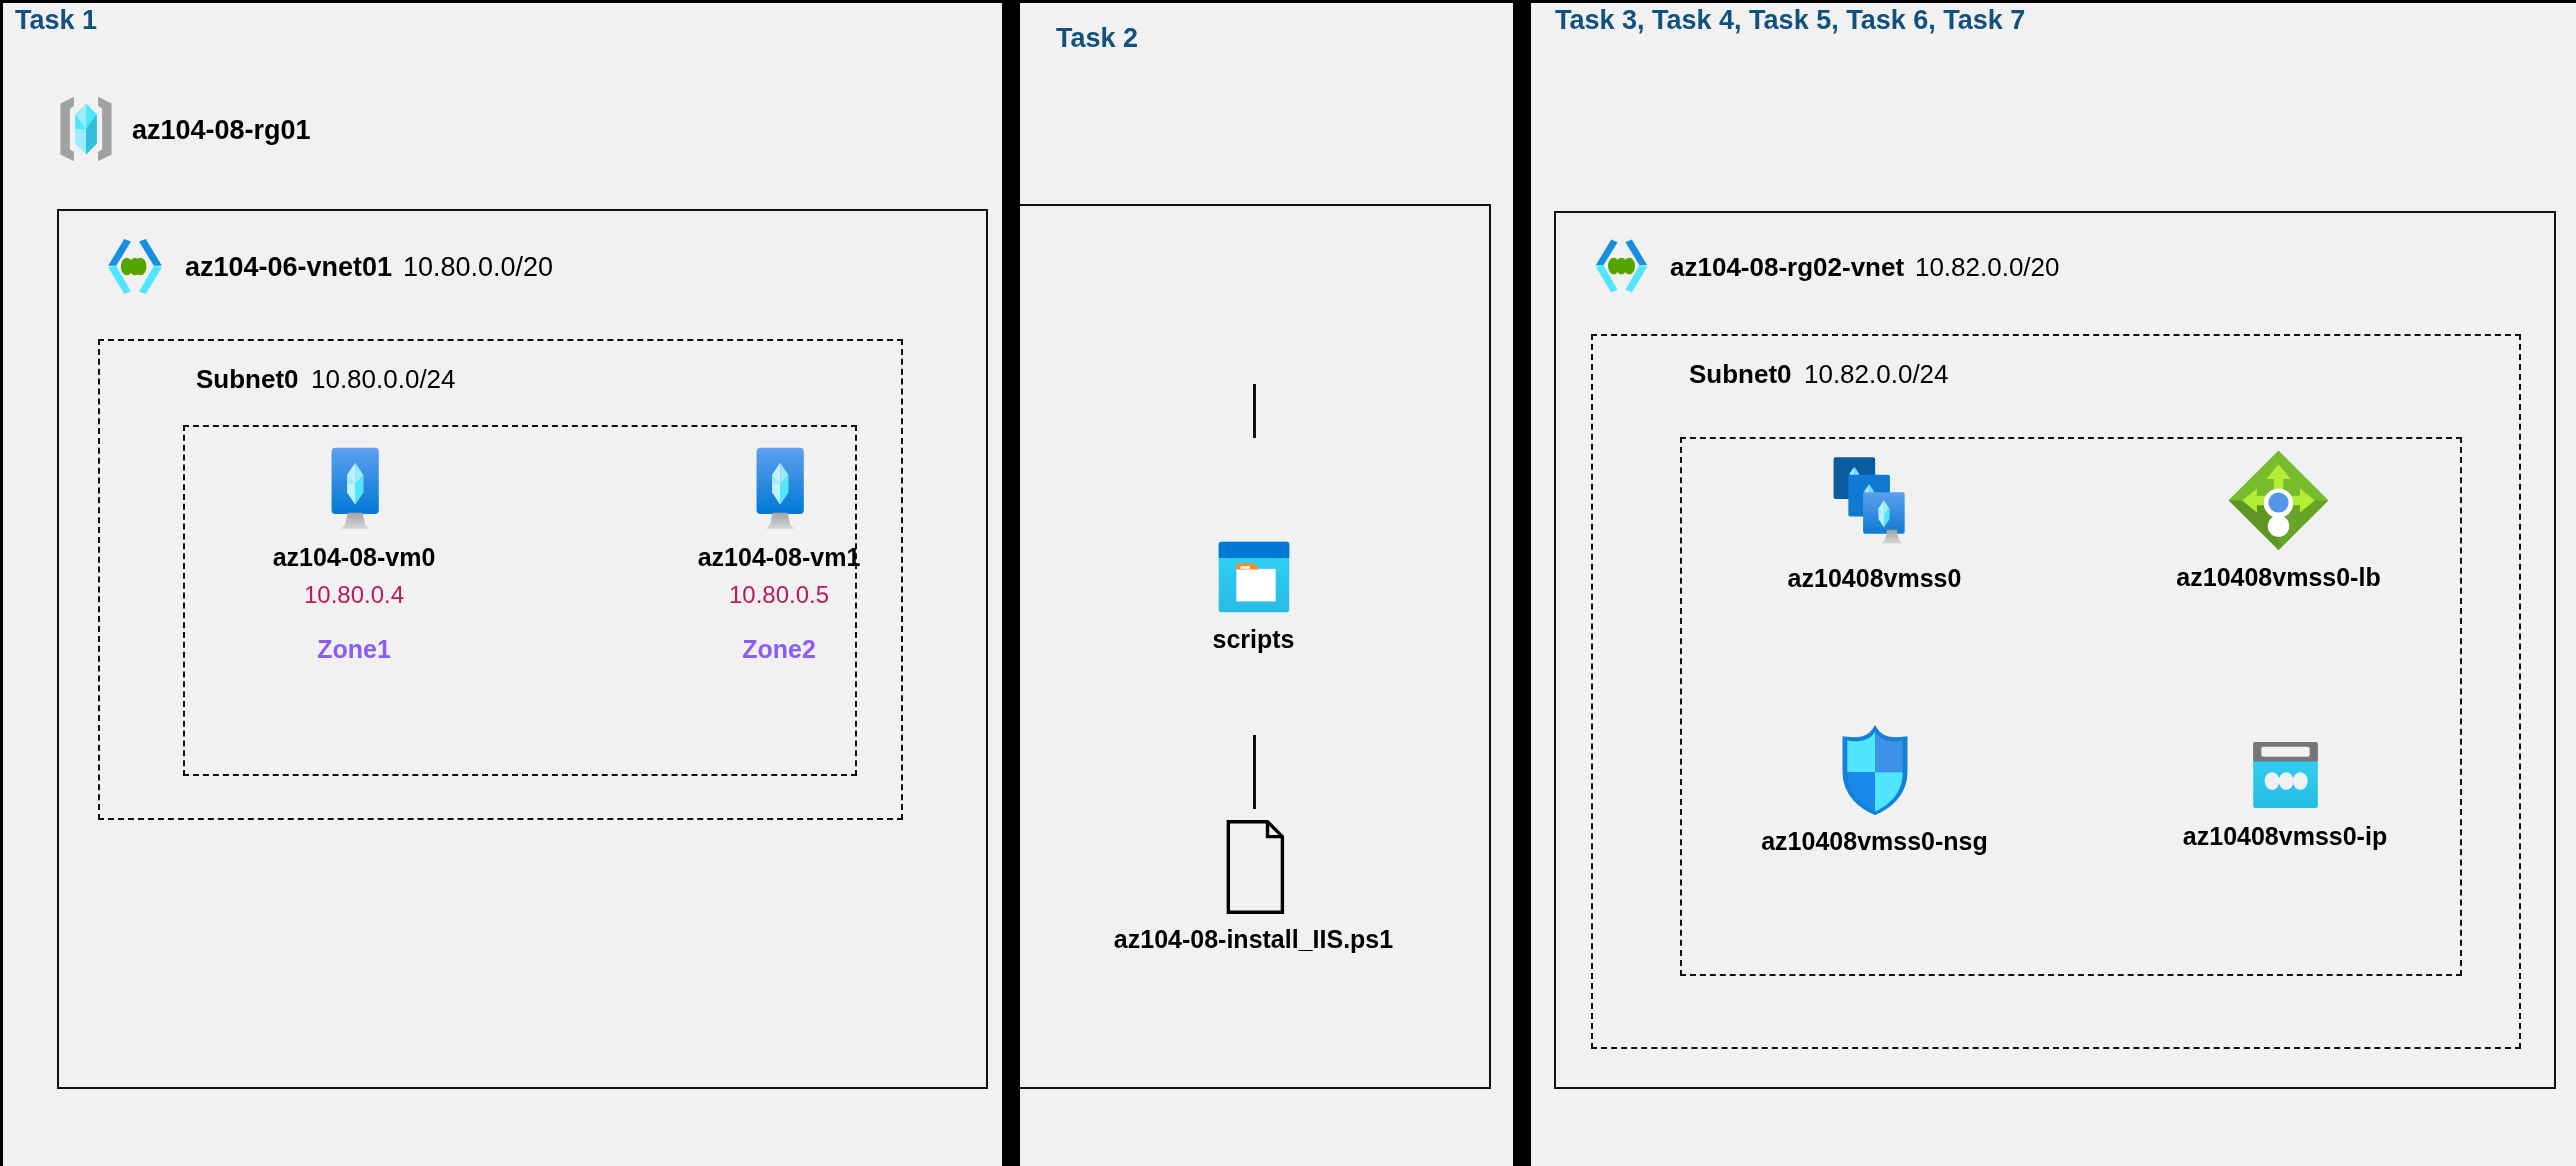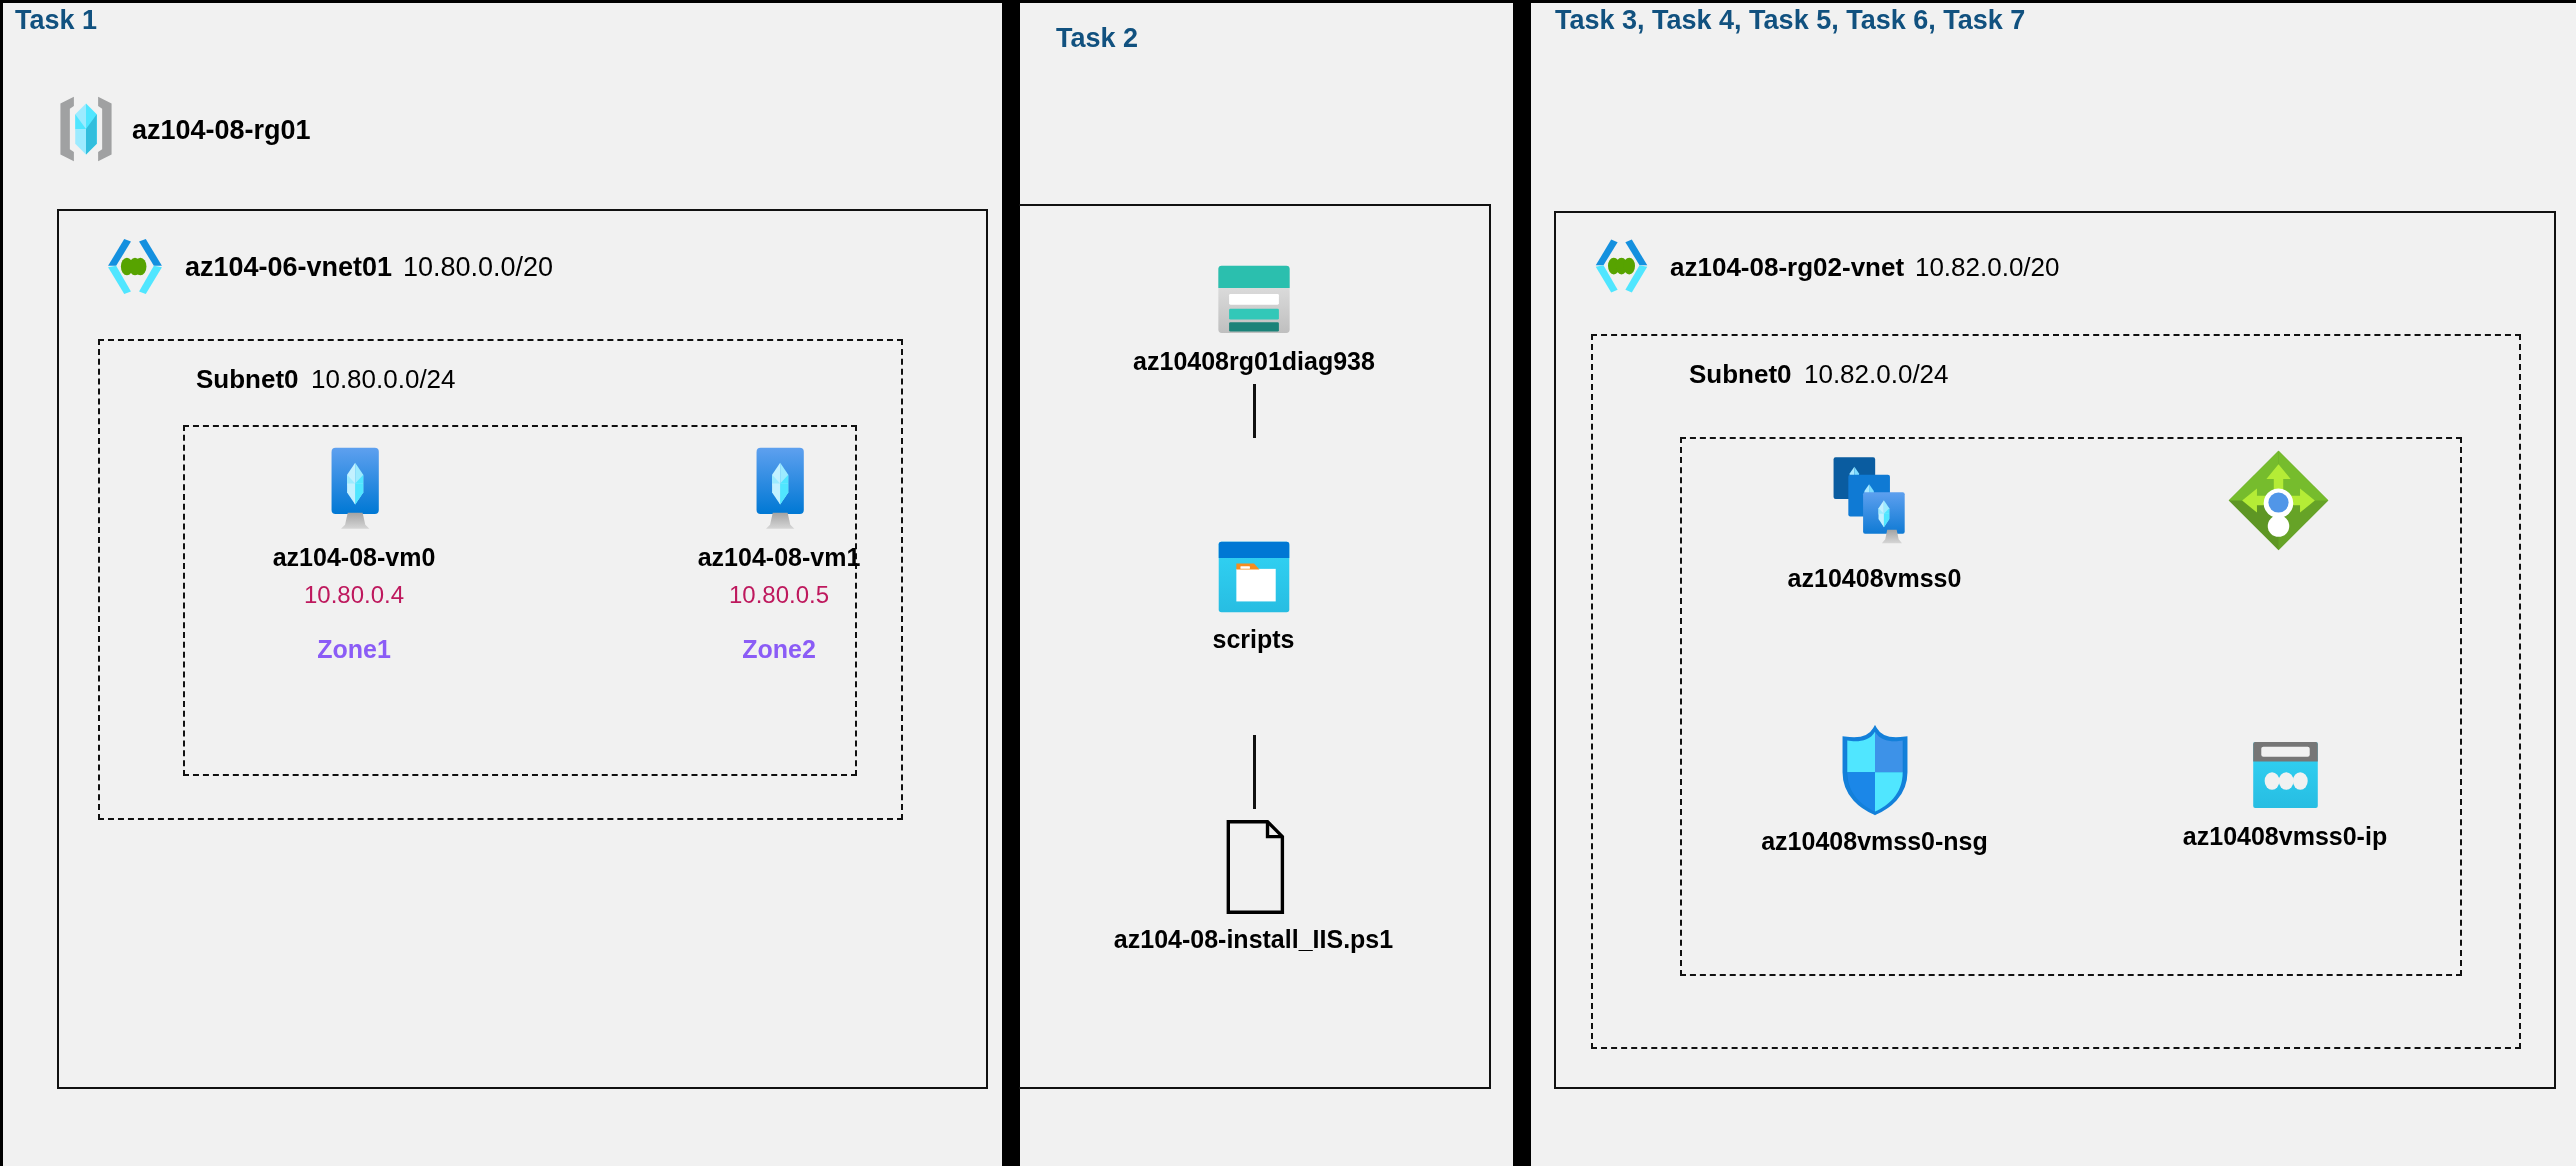--- a/index.html
+++ b/index.html
@@ -157,38 +157,20 @@
     </span>
     <div class="label">az104-08-vm1</div>
     <div class="sub">10.80.0.5</div>
     <div class="zone">Zone2</div>
   </div>
 
   <div class="task-label" style="left:1056px;top:23px;">Task 2</div>
 
   <div class="solid-box" style="left:1019px;top:204px;width:472px;height:885px;border-left:none;border-bottom-width:2.7px;"></div>
 
-  <div class="node" style="left:1065px;top:263px;width:378px;">
-    <span class="icon">
-      <svg width="80" height="74" viewBox="0 0 118 110">
-        <defs>
-            <linearGradient id="sagrey" x1="0" y1="0" x2="0" y2="1">
-          <stop offset="0" stop-color="#e8e8e8"></stop>
-              <stop offset="1" stop-color="#bfbfbf"></stop>
-            </linearGradient>
-          </defs>
-        <rect x="6" y="4" width="106" height="100" rx="5" fill="url(#sagrey)"></rect>
-        <path d="M6 9 a5 5 0 0 1 5 -5 h96 a5 5 0 0 1 5 5 v28 h-106 Z" fill="#2bbfae"></path>
-        <rect x="22" y="46" width="74" height="16" rx="2" fill="#ffffff"></rect>
-        <rect x="22" y="68" width="74" height="16" rx="2" fill="#32c8b8"></rect>
-        <rect x="22" y="88" width="74" height="14" rx="2" fill="#1b8278"></rect>
-      </svg>
-    </span>
-    <div class="label">az10408rg01diag938</div>
-  </div>
 
   <div class="connector" style="left:1253px;top:384px;height:54px;"></div>
 
   <div class="node" style="left:1112px;top:539px;width:283px;">
     <span class="icon">
       <svg width="76" height="76" viewBox="0 0 112 112">
         <defs>
             <linearGradient id="bcg" x1="0" y1="0" x2="0" y2="1">
           <stop offset="0" stop-color="#32d4f5"></stop>
               <stop offset="1" stop-color="#27bde2"></stop>
@@ -292,20 +274,21 @@
           <path d="M78 24 L96 46 L85 46 L85 68 L71 68 L71 46 L60 46 Z"></path>
           <path d="M24 78 L46 60 L46 71 L68 71 L68 85 L46 85 L46 96 Z"></path>
           <path d="M132 78 L110 60 L110 71 L88 71 L88 85 L110 85 L110 96 Z"></path>
         </g>
         <path d="M78 60 a22 22 0 1 1 -0.1 0 Z" fill="#ffffff"></path>
         <rect x="71" y="80" width="14" height="30" fill="#ffffff"></rect>
         <circle cx="78" cy="116" r="16" fill="#ffffff"></circle>
         <circle cx="78" cy="81" r="15" fill="#5196e8"></circle>
       </svg>
     </span>
+    <div class="label">az10408vmss0-lb</div>
   </div>
 
   <div class="node" style="left:1726px;top:725px;width:297px;">
     <span class="icon">
       <svg width="80" height="92" viewBox="0 0 118 136">
         <path d="M59 6 C49 24 26 22 14 20 L14 70 C14 104 40 122 59 130 C78 122 104 104 104 70 L104 20 C92 22 69 24 59 6 Z" fill="#0f7ad4" stroke="#1380da" stroke-width="6"></path>
         <path d="M59 10 C50 26 30 25 18 23 L18 70 L59 70 Z" fill="#50e6ff"></path>
         <path d="M59 10 C68 26 88 25 100 23 L100 70 L59 70 Z" fill="#3d92e8"></path>
         <path d="M18 70 L59 70 L59 128 C41 120 18 103 18 70 Z" fill="#1b87e8"></path>
         <path d="M100 70 L59 70 L59 128 C77 120 100 103 100 70 Z" fill="#50e6ff"></path>

